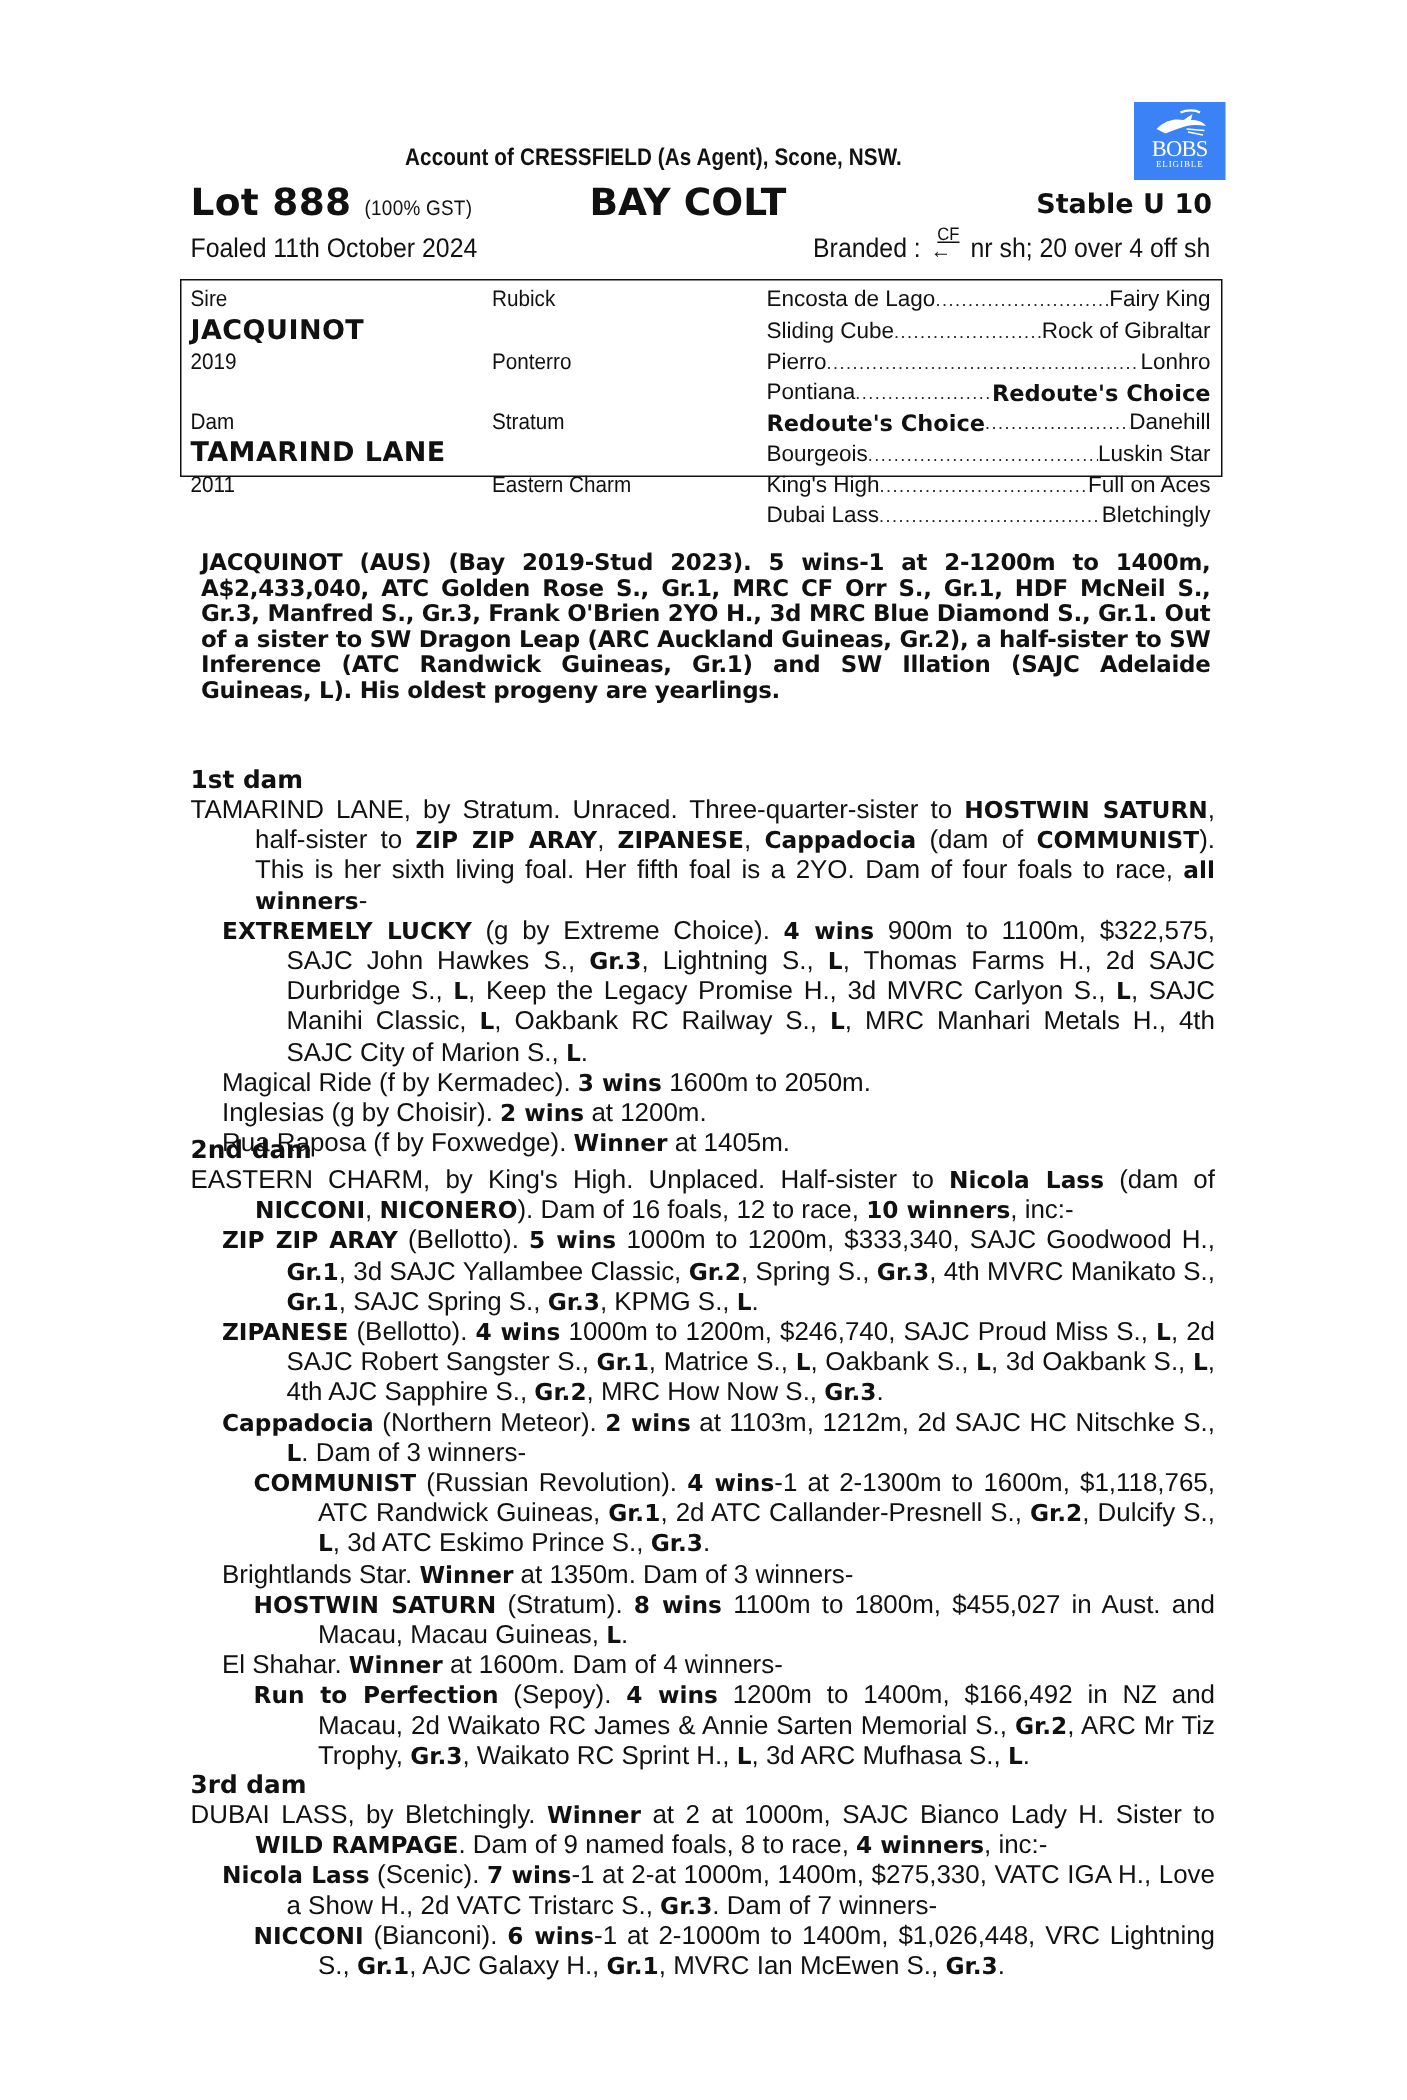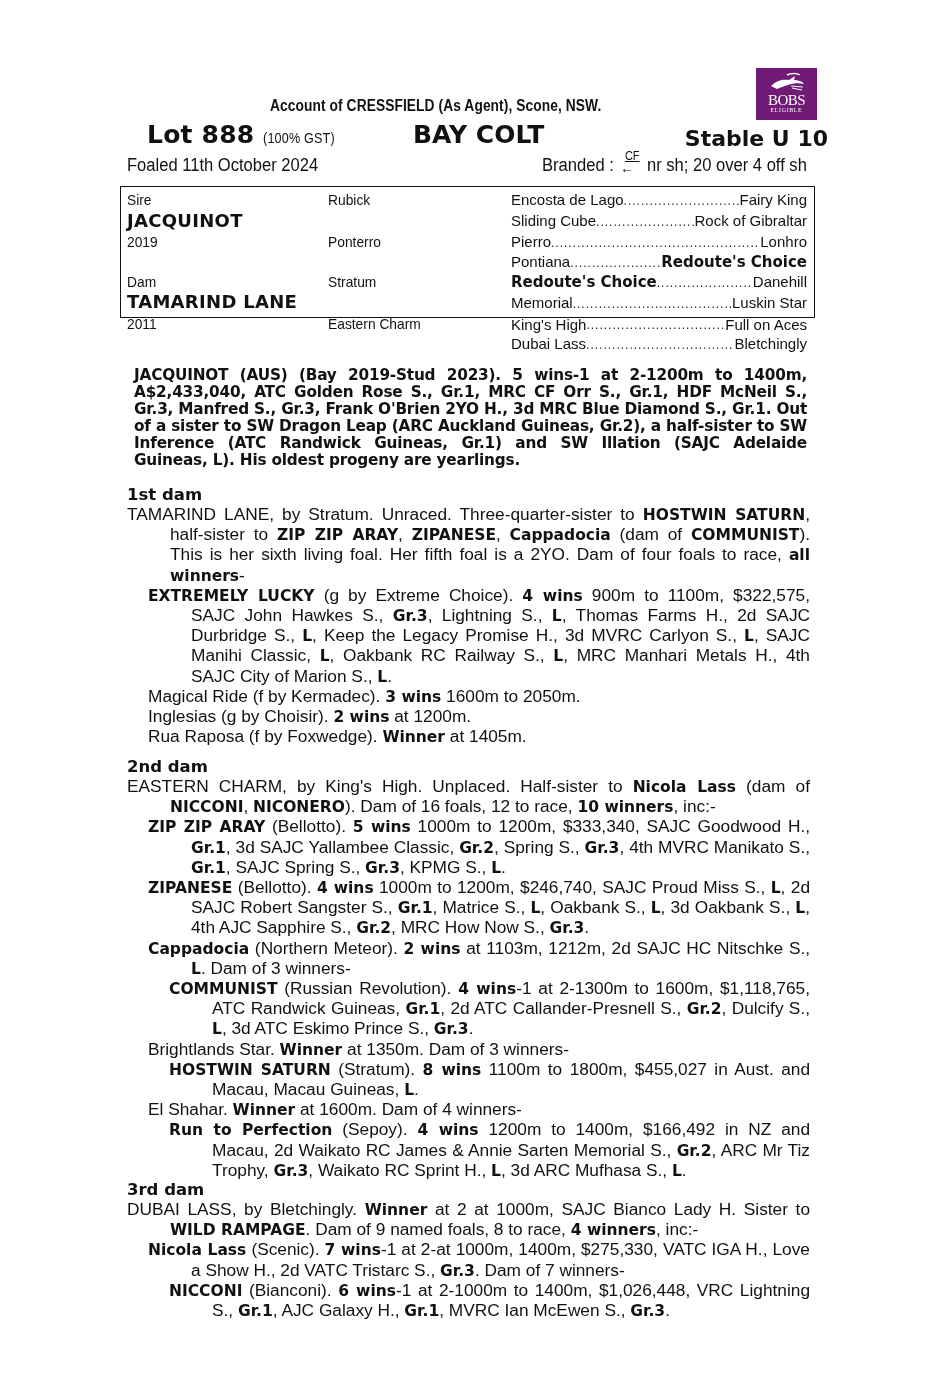--- a/index.html
+++ b/index.html
@@ -1,29 +1,29 @@
 <!DOCTYPE html>
 <html><head>
 <meta charset="utf-8">
 <style>
   html, body { margin: 0; padding: 0; background: #ffffff; }
   body { width: 938px; height: 1400px; position: relative; color: #111; font-family: "Liberation Sans", sans-serif; overflow: hidden; }
 
-  .logo { position: absolute; left: 756px; top: 68px; width: 61px; height: 52px; background: #701a75; color: #fff; text-align: center; }
+  .logo { position: absolute; left: 756px; top: 68px; width: 61px; height: 52px; background: #3b82f6; color: #fff; text-align: center; }
   .logo svg { display: block; margin: 4px auto 0 auto; }
   .logo .bobs { font-family: "Liberation Serif", serif; font-size: 15px; line-height: 14px; letter-spacing: -0.5px; margin-top: 1px; }
   .logo .elig { font-family: "Liberation Serif", serif; font-size: 6px; letter-spacing: 0.6px; line-height: 7px; }
 
   .account { position: absolute; left: 270px; top: 97px; font-size: 16px; font-weight: bold; transform: scaleX(0.86); transform-origin: left top; white-space: nowrap; letter-spacing: 0.1px; }
 
-  .lot-line { position: absolute; left: 127px; top: 120px; width: 683px; height: 30px; margin-left: 20px; }
+  .lot-line { position: absolute; left: 127px; top: 120px; width: 683px; height: 30px; }
   .lot { position: absolute; left: 0; top: 0; font-size: 25px; font-weight: 900; letter-spacing: 0.2px; white-space: nowrap; font-family: "DejaVu Sans", sans-serif; }
   .lot .gst { font-size: 14px; font-weight: normal; font-family: "Liberation Sans", sans-serif; transform: scaleX(0.9); display: inline-block; transform-origin: left; }
   .colt { position: absolute; left: 266px; top: 0; font-size: 25px; font-weight: 900; font-family: "DejaVu Sans", sans-serif; white-space: nowrap; }
-  .stable { position: absolute; right: 2px; top: 6px; font-size: 22px; font-weight: 900; font-family: "DejaVu Sans", sans-serif; white-space: nowrap; }
+  .stable { position: absolute; right: 2px; top: 6px; font-size: 18px; font-weight: 900; font-family: "DejaVu Sans", sans-serif; white-space: nowrap; }
 
   .foaled { position: absolute; left: 127px; top: 155px; font-size: 18px; white-space: nowrap; transform: scaleX(0.92); transform-origin: left top; }
   .branded { position: absolute; right: 131px; top: 155px; font-size: 18px; white-space: nowrap; transform: scaleX(0.92); transform-origin: right top; }
   .brandmark { display: inline-block; position: relative; width: 22px; height: 18px; vertical-align: top; margin: 0 2px; }
   .brandmark .cf { position: absolute; left: 5px; top: -5px; font-size: 12px; line-height: 12px; text-decoration: underline; }
   .brandmark .arr { position: absolute; left: 0; top: 5px; font-size: 15px; line-height: 15px; }
 
   .ped { position: absolute; left: 120px; top: 186px; width: 695px; height: 132px; border: 1.5px solid #111; box-sizing: border-box; }
   .ped .cell { position: absolute; white-space: nowrap; font-size: 15px; line-height: 20px; transform: scaleX(0.92); transform-origin: left top; }
   .ped .big { font-size: 18px; font-weight: 900; font-family: "DejaVu Sans", sans-serif; transform: none; letter-spacing: 0.3px; }
@@ -110,39 +110,39 @@
       <span class="l">Pontiana</span>
       <span class="dots"></span>
       <span class="r b">Redoute's Choice</span>
     </div>
   <div class="g" style="top:85px;">
       <span class="l b">Redoute's Choice</span>
       <span class="dots"></span>
       <span class="r">Danehill</span>
     </div>
   <div class="g" style="top:106px;">
-      <span class="l">Memorial</span>
+      <span class="l">Bourgeois</span>
       <span class="dots"></span>
       <span class="r">Luskin Star</span>
     </div>
   <div class="g" style="top:127px;align-items:center;">
       <span class="l">King's High</span>
       <span class="dots"></span>
       <span class="r">Full on Aces</span>
     </div>
   <div class="g" style="top:147px;">
       <span class="l">Dubai Lass</span>
       <span class="dots"></span>
       <span class="r">Bletchingly</span>
     </div>
 </div>
 
 <div class="sire-blurb">JACQUINOT (AUS) (Bay 2019-Stud 2023). 5 wins-1 at 2-1200m to 1400m, A$2,433,040, ATC Golden Rose S., Gr.1, MRC CF Orr S., Gr.1, HDF McNeil S., Gr.3, Manfred S., Gr.3, Frank O'Brien 2YO H., 3d MRC Blue Diamond S., Gr.1. Out of a sister to SW Dragon Leap (ARC Auckland Guineas, Gr.2), a half-sister to SW Inference (ATC Randwick Guineas, Gr.1) and SW Illation (SAJC Adelaide Guineas, L). His oldest progeny are yearlings.</div>
 
-<div class="sec" style="top:485px;">
+<div class="sec" style="top:510px;">
   <h3>1st dam</h3>
   <div class="paras">
       <p class="lv0"><span>TAMARIND LANE, by Stratum. Unraced. Three-quarter-sister to </span><b>HOSTWIN SATURN</b><span>, half-sister to </span><b>ZIP ZIP ARAY</b><span>, </span><b>ZIPANESE</b><span>, </span><b>Cappadocia</b><span> (dam of </span><b>COMMUNIST</b><span>). This is her sixth living foal. Her fifth foal is a 2YO. Dam of four foals to race, </span><b>all winners</b><span>-</span></p>
       <p class="lv1"><b>EXTREMELY LUCKY</b><span> (g by Extreme Choice). </span><b>4 wins</b><span> 900m to 1100m, $322,575, SAJC John Hawkes S., </span><b>Gr.3</b><span>, Lightning S., </span><b>L</b><span>, Thomas Farms H., 2d SAJC Durbridge S., </span><b>L</b><span>, Keep the Legacy Promise H., 3d MVRC Carlyon S., </span><b>L</b><span>, SAJC Manihi Classic, </span><b>L</b><span>, Oakbank RC Railway S., </span><b>L</b><span>, MRC Manhari Metals H., 4th SAJC City of Marion S., </span><b>L</b><span>.</span></p>
       <p class="lv1"><span>Magical Ride (f by Kermadec). </span><b>3 wins</b><span> 1600m to 2050m.</span></p>
       <p class="lv1"><span>Inglesias (g by Choisir). </span><b>2 wins</b><span> at 1200m.</span></p>
       <p class="lv1"><span>Rua Raposa (f by Foxwedge). </span><b>Winner</b><span> at 1405m.</span></p>
     </div>
 </div>
 

